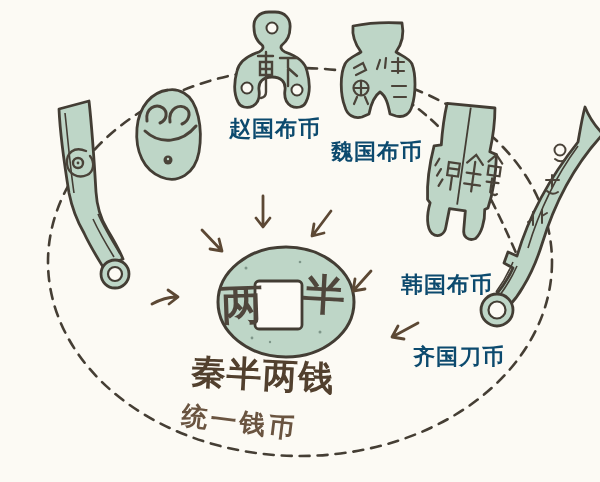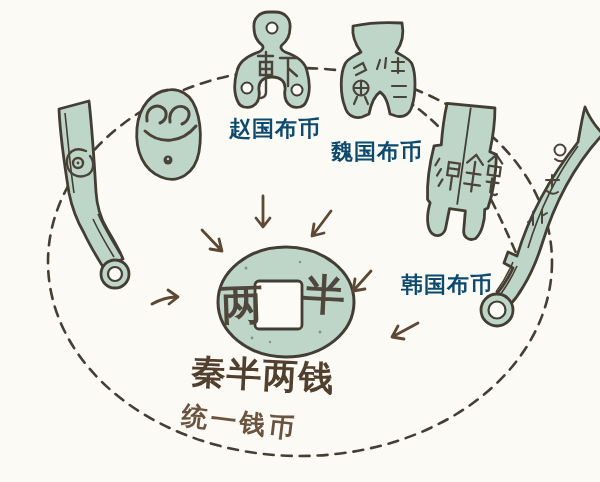--- a/index.html
+++ b/index.html
@@ -165,17 +165,18 @@
       <path d="M418,323 L394,336 M398,326 L392,337 L404,339"></path>
     </g>
   </svg>
 
   <div class="coin-char char-liang">两</div>
   <div class="coin-char char-ban">半</div>
 
   <div class="label lbl-zhao">赵国布币</div>
   <div class="label lbl-wei">魏国布币</div>
   <div class="label lbl-han">韩国布币</div>
+  <div class="label lbl-qi">齐国刀币</div>
 
   <div class="title">秦半两钱</div>
   <div class="subtitle">统一钱币</div>
 
 </div>
 
 </body></html>

